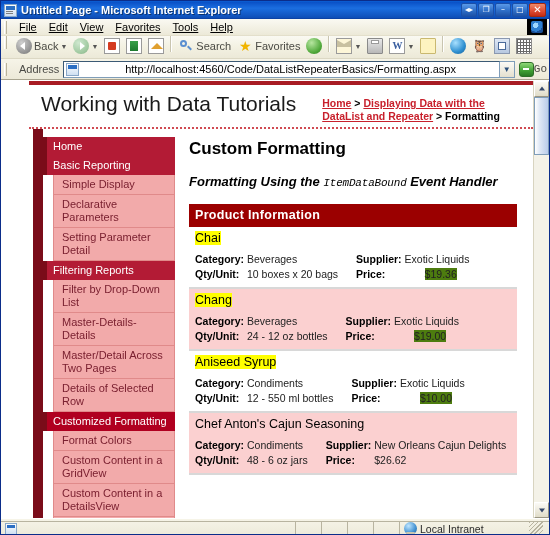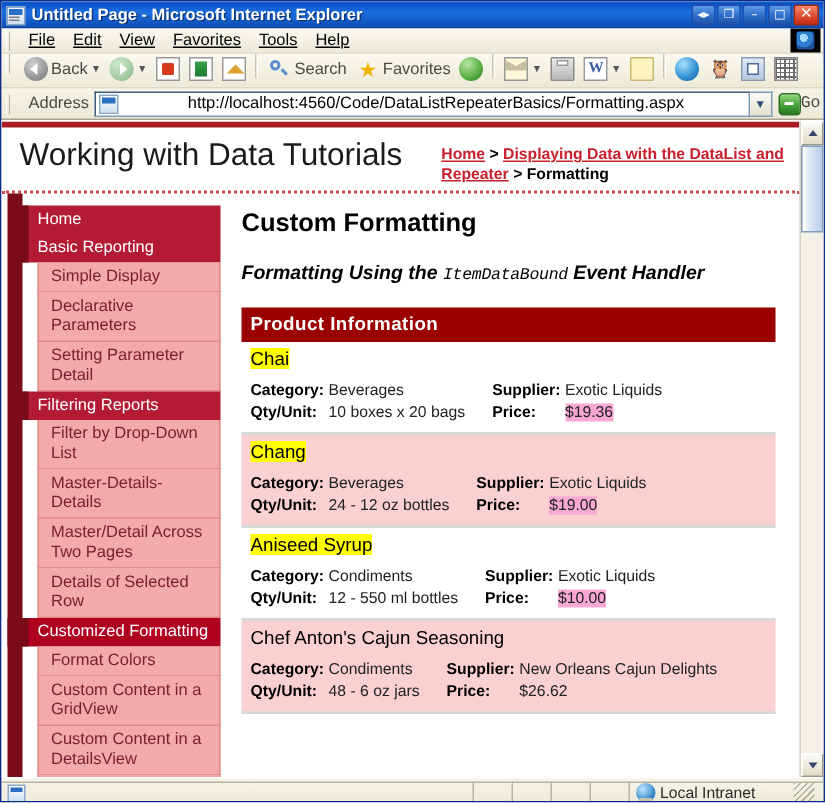--- a/index.html
+++ b/index.html
@@ -202,21 +202,21 @@
     background:#fff;
     border-top:1px solid #fff;
     display:flex;
   }
   .page {
     flex:1 1 auto;
     position:relative;
     background:#fff;
     overflow:hidden;
   }
-  .page-inner { position:absolute; left:0; top:0; right:0; }
+  .page-inner { position:absolute; left:0; top:0; right:0;padding-left:28px; }
 
   .page-topbar { height:4px; background:#a81c24; }
   .page-header {
     display:flex; align-items:flex-start;
     padding: 6px 8px 4px 12px;
     border-bottom: 2px dotted #d04a52;
     min-height:30px;
   }
   .page-title {
     font-size: 21px;
@@ -347,21 +347,21 @@
     color:#000;
     padding-right:3px;
     white-space:nowrap;
   }
   .fld-val {
     display:table-cell;
     color:#222;
     padding-right:18px;
     white-space:nowrap;
   }
-  .fld-val .hl { background:#f9a8d4; }
+  .fld-val .hl { background:#4d7c0f;margin-left:20px; }
 
   
   .scrollbar {
     width:16px;
     flex:0 0 auto;
     background:#f0eee2;
     border-left:1px solid #d8d4c0;
     position:relative;
     box-sizing:border-box;
   }
@@ -397,21 +397,21 @@
     height:15px; display:flex; align-items:center;
     border-left:1px solid #b8b4a0;
     border-top:1px solid #b8b4a0;
     padding:0 4px; box-sizing:border-box;
     white-space:nowrap;
   }
   .sb-pane.first { border-left:none; flex:1 1 auto; }
   .sb-pane.small { width:26px; }
   .sb-icon-doc { width:12px;height:12px;position:relative;background:linear-gradient(to bottom,#fdfdfd,#cfe0f2);border:1px solid #8aa8c8;box-sizing:border-box;margin-right:3px;}
   .sb-icon-doc:before{content:"";position:absolute;left:1px;top:1px;width:8px;height:3px;background:#2b6fc4;}
-  .sb-zone { width:130px; display:flex; align-items:center; gap:3px;}
+  .sb-zone { width:150px; display:flex; align-items:center; gap:3px;}
   .ico-zone { width:13px;height:13px;border-radius:50%;background:radial-gradient(circle at 35% 30%,#bfe6ff,#3f8fd0 60%,#23568f); position:relative;}
   .ico-zone:after{content:"";position:absolute;left:2px;bottom:-1px;width:9px;height:4px;background:#c9c5b0;border-radius:1px;}
   .sb-grip { width:14px; height:14px; margin-left:auto; margin-right:2px;
      background: repeating-linear-gradient(135deg,#b8b4a0 0 1px, transparent 1px 3px);}
 </style>
 </head>
 <body>
 
 <div id="window">
 

